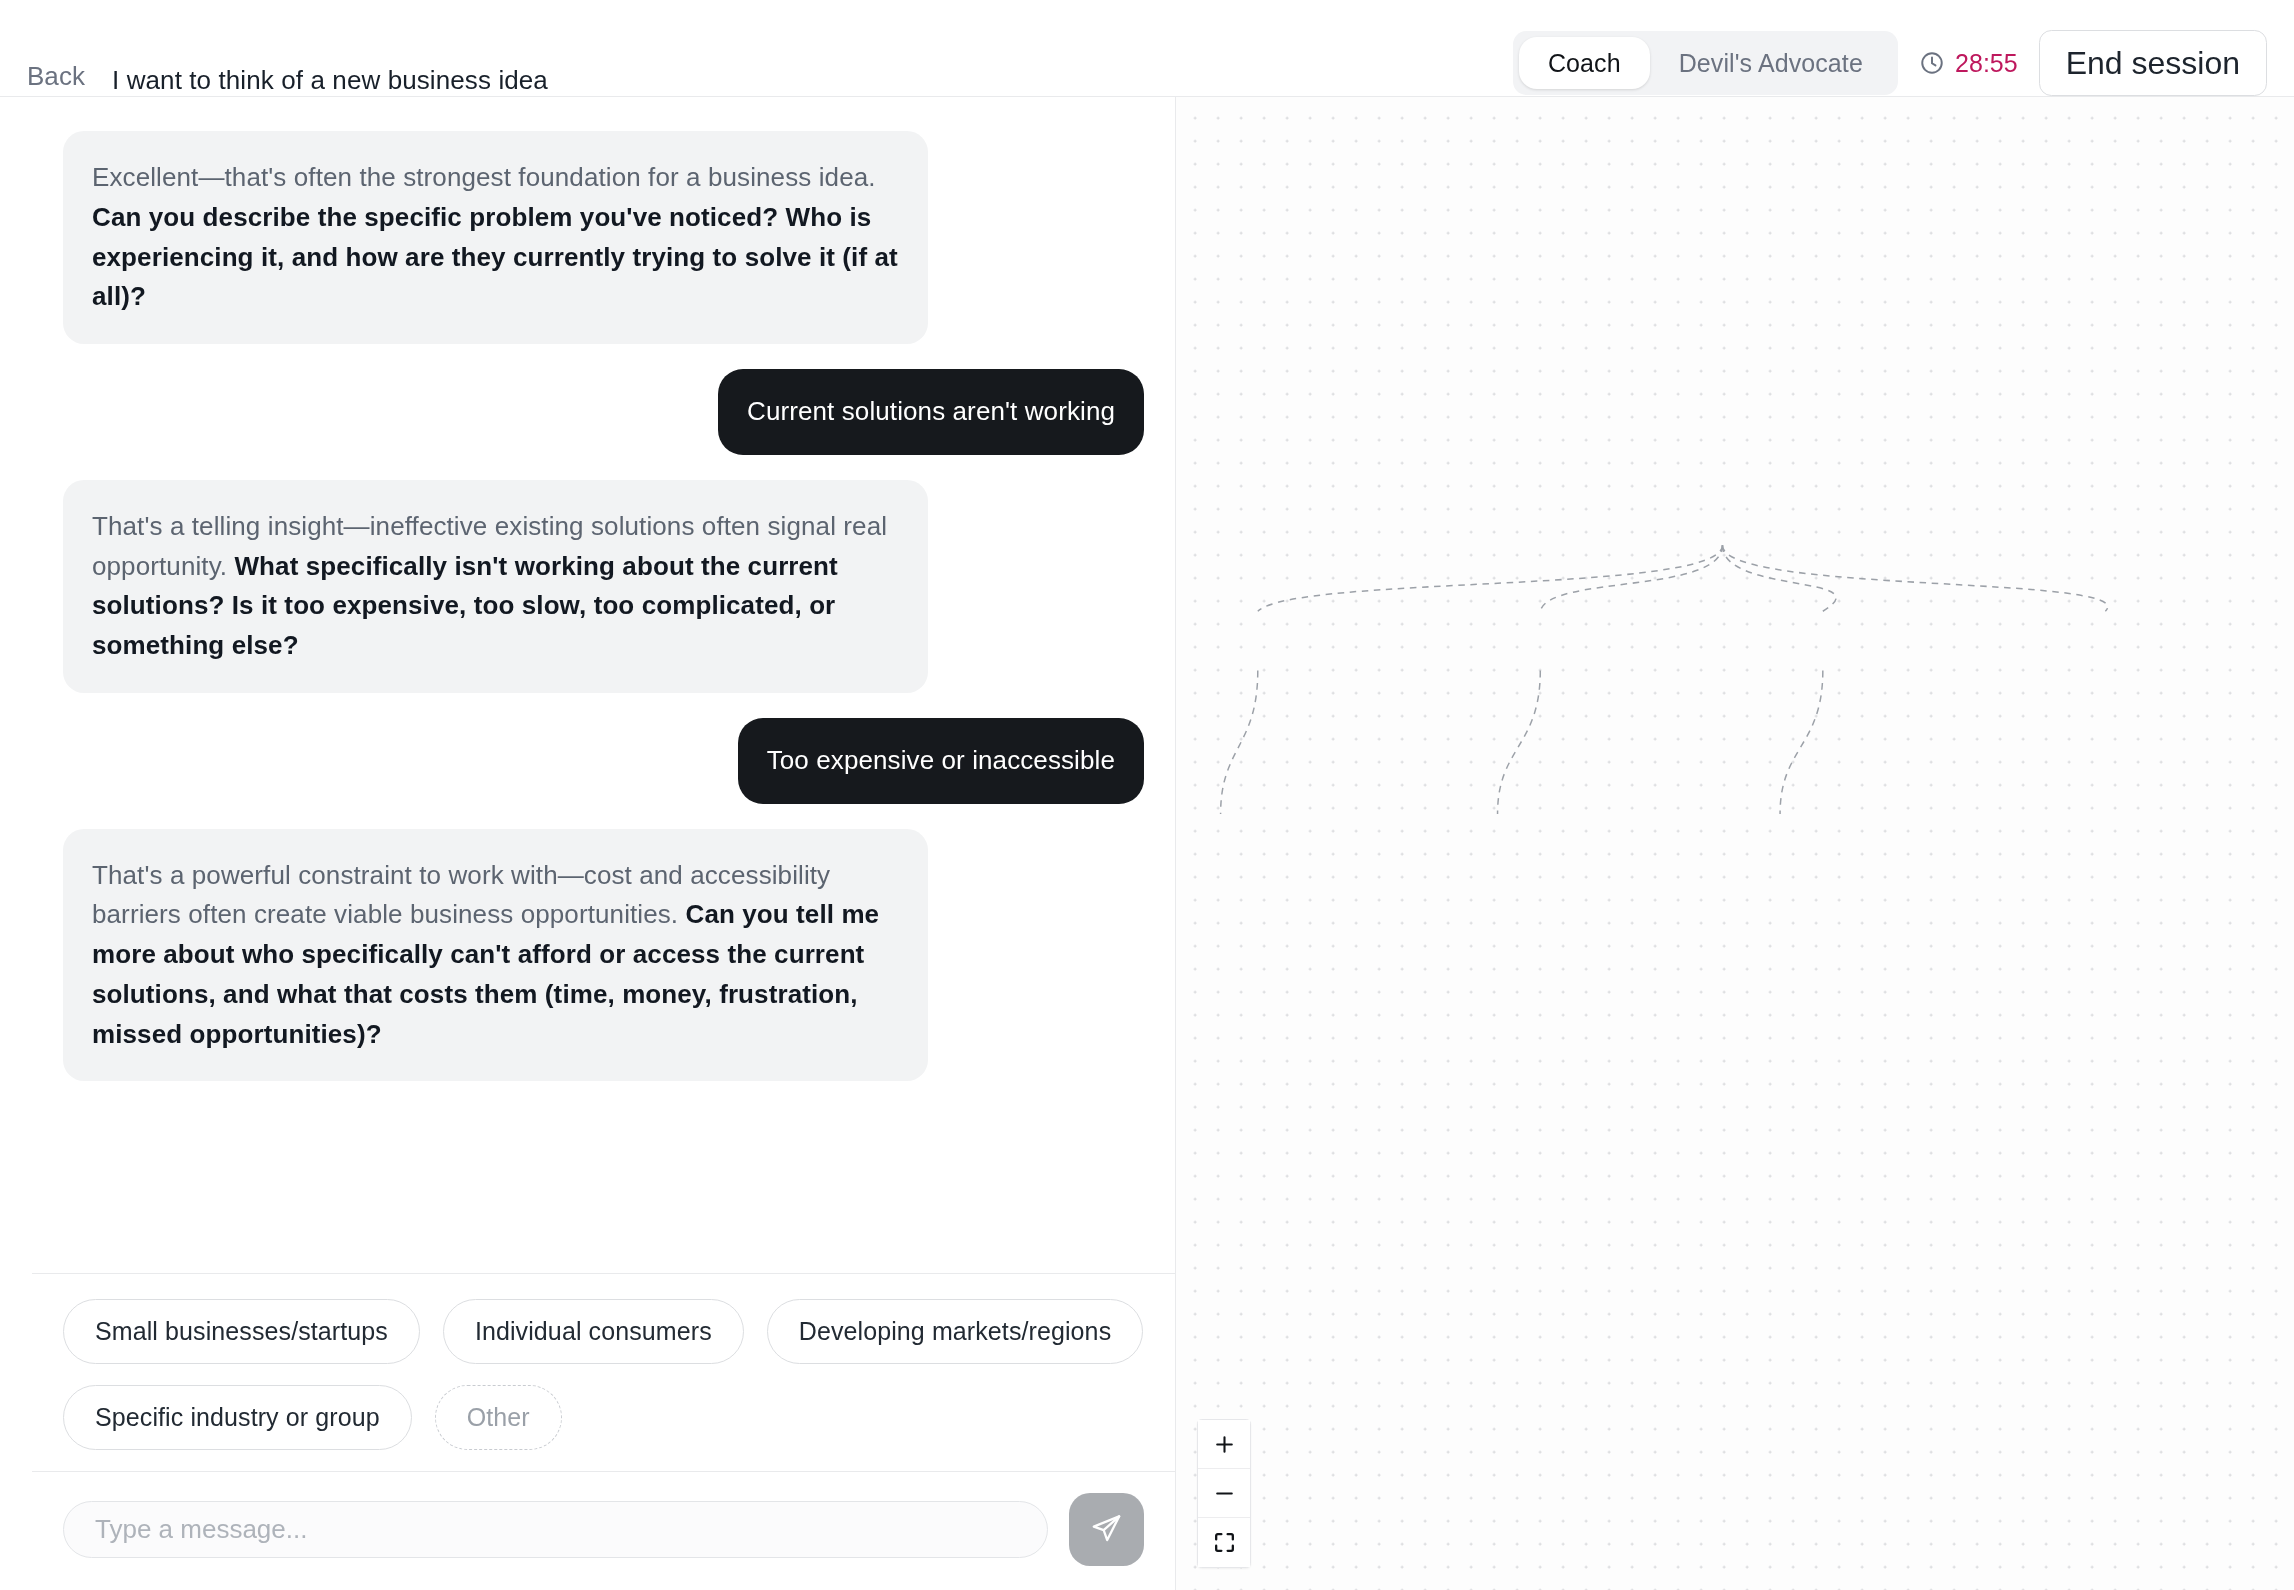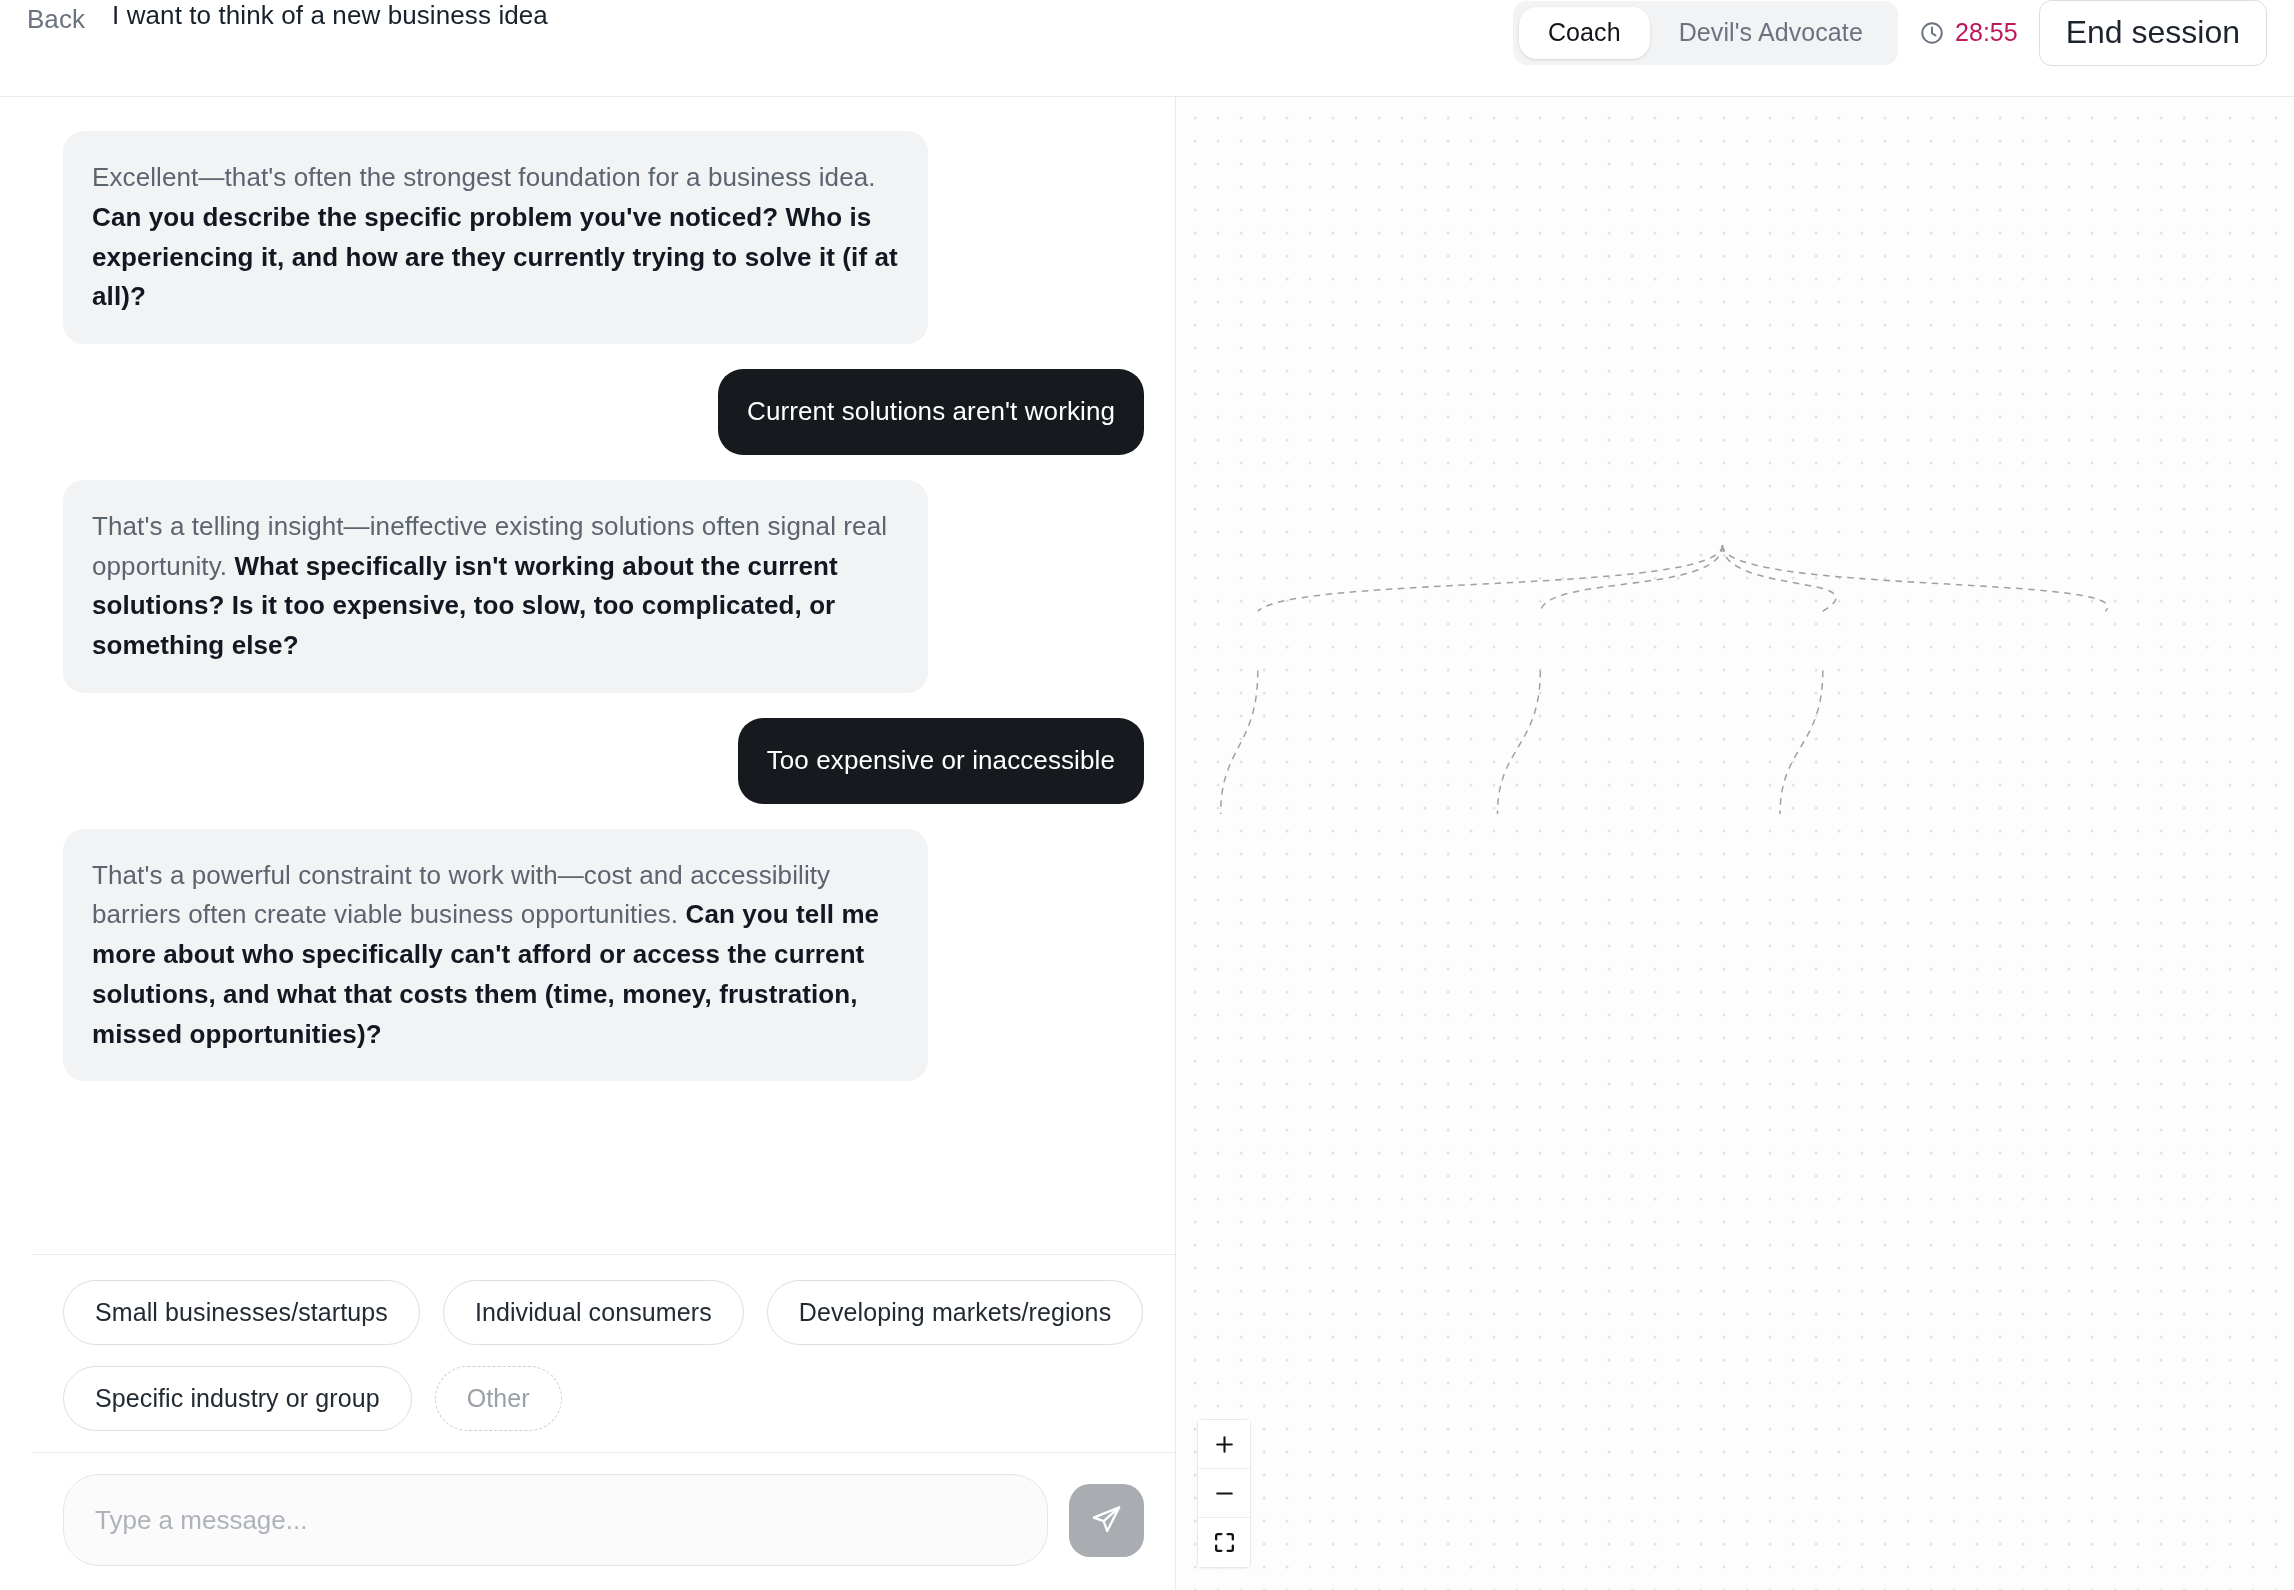--- a/index.html
+++ b/index.html
@@ -7,21 +7,21 @@
     width: 2294px; height: 1591px;
     font-family: "Liberation Sans", sans-serif;
     background: #ffffff;
     overflow: hidden;
   }
   .app { width: 2294px; height: 1591px; display: flex; flex-direction: column; }
 
   
   .header {
     height: 97px; flex: 0 0 97px;
-    display: flex; align-items: flex-start;
+    display: flex; align-items: flex-end;
     border-bottom: 1px solid #e9eaec;
     background: #fff;
     padding: 0 27px 0 25px;
   }
   .back-btn {
     font-size: 26px; color: #6b7280; letter-spacing: 0.1px;
     cursor: pointer; background: none; border: none;
     font-family: inherit; padding: 3.8px 1.9px;
   }
   .header-title {
@@ -88,21 +88,21 @@
     border: 1px dashed #c9ccd1; color: #9aa0a8;
   }
 
   
   .composer {
     border-top: 1px solid #e9eaec;
     padding: 21px 31px 25px 31px;
     display: flex; align-items: center; gap: 21px;
   }
   .msg-input {
-    flex: 1; height: 92px; border-radius: 36px;
+    flex: 1; height: 57px; border-radius: 36px;
     border: 1px solid #e3e5e8; background: #fbfbfc;
     padding: 0 31px; font-size: 26px; font-family: inherit; color: #1d242d;
     outline: none;
   }
   .msg-input::placeholder { color: #aeb3ba; }
   .send-btn {
     width: 75px; height: 73px; border-radius: 21px; border: none;
     background: #a9acb0; cursor: pointer;
     display: flex; align-items: center; justify-content: center;
   }

